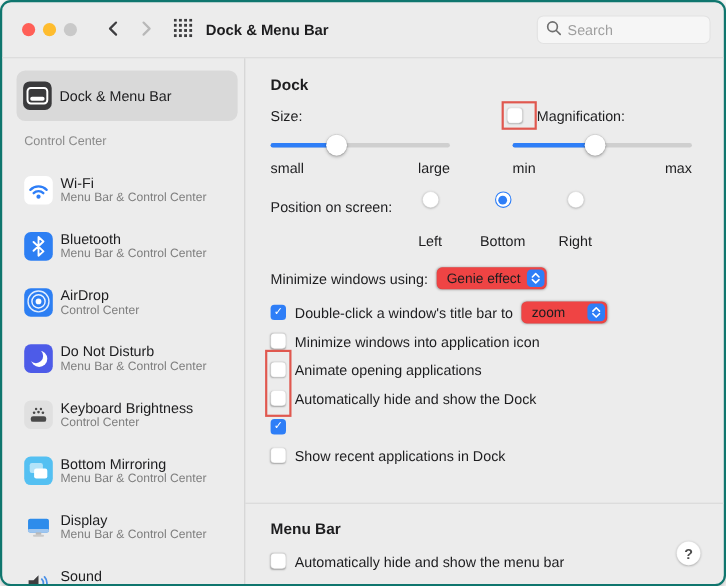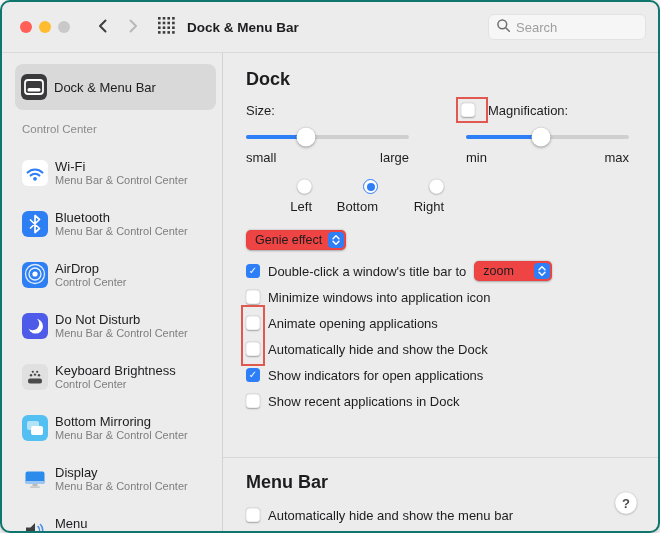--- a/index.html
+++ b/index.html
@@ -69,21 +69,21 @@
     height:51px;display:flex;align-items:center;
     padding:2px 0 0 20px;gap:7px;
   }
   .icon-sq{width:26px;height:26px;border-radius:6px;flex:0 0 26px;display:flex;align-items:center;justify-content:center;}
   .side-text{display:flex;flex-direction:column;justify-content:flex-start;}
   .side-title{font-size:13px;line-height:15px;}
   .side-sub{font-size:11px;line-height:13px;color:#7e7e7e;}
   
   .main{flex:1;display:flex;flex-direction:column;position:relative;min-width:0;}
   .dock-pane{height:404px;flex:0 0 404px;padding:16px 30px 0 23px;}
-  .pane-heading{font-weight:bold;font-size:18px;margin-bottom:6px;}
+  .pane-heading{font-weight:bold;font-size:14px;margin-bottom:6px;}
   .cols{display:flex;}
   .col-l{width:163px;flex:0 0 163px;}
   .col-gap{width:57px;flex:0 0 57px;}
   .col-r{width:163px;flex:0 0 163px;}
   .labels-row{height:28px;align-items:center;}
   .mag-cell{display:flex;align-items:center;margin-left:-10px;}
   .red-outline{
     border:2px solid var(--annotation);
     padding:4px 3px;display:inline-flex;align-items:center;justify-content:center;
   }
@@ -95,21 +95,21 @@
     position:absolute;top:50%;left:var(--pct,40%);
     width:19px;height:19px;border-radius:50%;background:#fff;
     transform:translate(-50%,-50%);
     box-shadow:0 1px 3px rgba(0,0,0,.35),0 0 0 .5px rgba(0,0,0,.08);
   }
   .range-labels{display:flex;justify-content:space-between;margin-top:2px;font-size:13px;}
   
   .position-row{display:flex;margin-top:12px;}
   .pos-label{width:112px;flex:0 0 112px;padding-top:9px;}
   .radio-group{display:flex;}
-  .radio-opt{width:66px;display:flex;flex-direction:column;align-items:flex-end;gap:5px;padding-top:2px;}
+  .radio-opt{width:66px;display:flex;flex-direction:column;align-items:center;gap:23px;padding-top:2px;}
   .radio{
     width:15px;height:15px;border-radius:50%;background:#fff;
     box-shadow:0 .5px 2px rgba(0,0,0,.3), inset 0 0 0 .5px rgba(0,0,0,.12);
     position:relative;
   }
   .radio.selected{box-shadow:none;border:1.5px solid var(--accent);}
   .radio.selected::after{content:"";position:absolute;inset:2.5px;border-radius:50%;background:var(--accent);}
   
   .popup{
     display:inline-flex;align-items:center;height:20px;
@@ -328,21 +328,21 @@
 
       <div class="side-item">
         <span class="icon-sq">
           <svg width="26" height="26" viewBox="0 0 26 26">
             <polygon points="4,10.5 8.5,10.5 13,6 13,20 8.5,15.5 4,15.5" fill="#3e3e40"></polygon>
             <path d="M16 9.5 A5 5 0 0 1 16 16.5" fill="none" stroke="#4a90e8" stroke-width="1.6" stroke-linecap="round"></path>
             <path d="M18.5 7.5 A8 8 0 0 1 18.5 18.5" fill="none" stroke="#4a90e8" stroke-width="1.6" stroke-linecap="round"></path>
           </svg>
         </span>
         <span class="side-text">
-          <span class="side-title">Menu</span>
+          <span class="side-title">Sound</span>
           <span class="side-sub">Menu Bar &amp; Control Center</span>
         </span>
       </div>
     </div>
 
     <div class="main">
       <div class="dock-pane">
         <div class="pane-heading">Dock</div>
 
         <div class="cols labels-row">
@@ -378,37 +378,39 @@
               <span class="thumb"></span>
             </div>
             <div class="range-labels">
               <span>min</span>
               <span>max</span>
             </div>
           </div>
         </div>
 
         <div class="position-row">
+          <span class="pos-label">Position on screen:</span>
           <div class="radio-group">
             <div class="radio-opt">
               <span class="radio"></span>
               <span>Left</span>
             </div>
             <div class="radio-opt">
               <span class="radio selected"></span>
               <span>Bottom</span>
             </div>
             <div class="radio-opt">
               <span class="radio"></span>
               <span>Right</span>
             </div>
           </div>
         </div>
 
         <div class="minimize-row">
+          <span>Minimize windows using:</span>
           <span class="popup genie">
             <span>Genie effect</span>
             <span class="stepper">
               <svg width="12" height="12" viewBox="0 0 12 12">
                   <path d="M3 4.8 L6 1.8 L9 4.8 M3 7.2 L6 10.2 L9 7.2" fill="none" stroke="#fff" stroke-width="1.5" stroke-linecap="round" stroke-linejoin="round"></path>
                 </svg>
             </span>
           </span>
         </div>
 
@@ -438,21 +440,20 @@
             <span>Animate opening applications</span>
           </div>
 
           <div class="cb-row">
             <span class="checkbox"></span>
             <span>Automatically hide and show the Dock</span>
           </div>
 
           <div class="cb-row">
             <span class="checkbox checked"></span>
-            <span>Show indicators for open applications</span>
           </div>
 
           <div class="cb-row">
             <span class="checkbox"></span>
             <span>Show recent applications in Dock</span>
           </div>
         </div>
       </div>
 
       <div class="menubar-pane">

